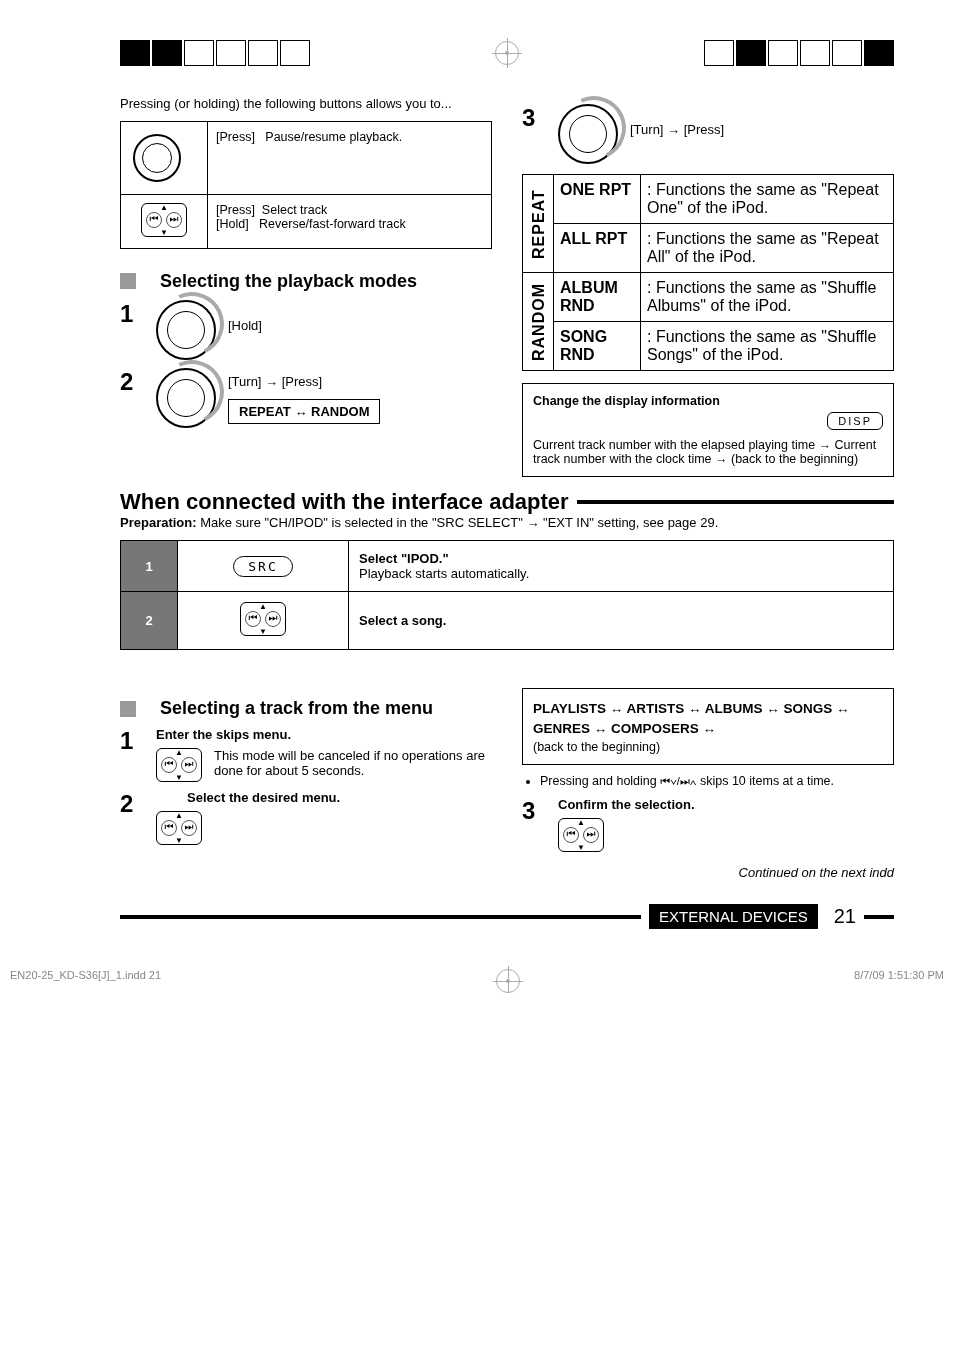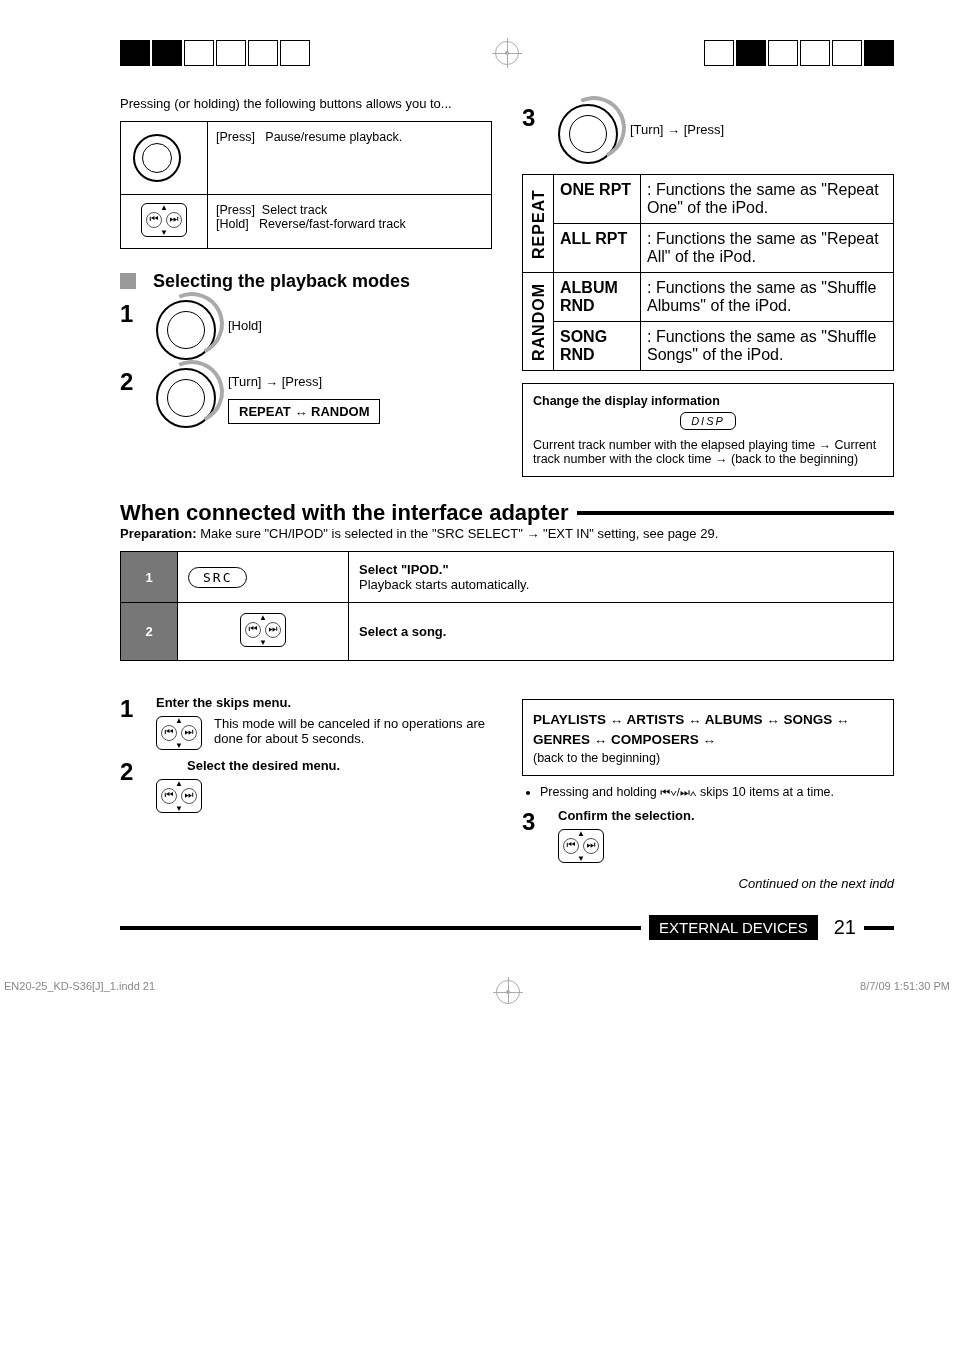--- a/index.html
+++ b/index.html
@@ -53,21 +53,21 @@
   }
   .knob-big::after{content:"";position:absolute;width:36px;height:36px;border:1px solid #000;border-radius:50%;left:9px;top:9px;}
   .knob-shadow{position:absolute;right:-8px;top:-8px;width:56px;height:56px;border-radius:50%;border-top:4px solid #aaa;border-right:4px solid #aaa;border-left:4px solid transparent;border-bottom:4px solid transparent;transform:rotate(20deg);}
   .dpad {
     width:44px;height:32px;border:1px solid #000;border-radius:6px;position:relative;display:inline-block;
   }
   .dpad::before{content:"▲";position:absolute;left:18px;top:-1px;font-size:8px;}
   .dpad::after{content:"▼";position:absolute;left:18px;bottom:-1px;font-size:8px;}
   .dpad .l,.dpad .r{position:absolute;top:8px;font-size:10px;width:14px;height:14px;border:1px solid #555;border-radius:50%;text-align:center;line-height:12px;}
   .dpad .l{left:4px;} .dpad .r{right:4px;}
-  .heading-row{display:flex;align-items:center;gap:17px;margin-top:22px;}
+  .heading-row{display:flex;align-items:center;gap:24px;margin-top:22px;}
   .sqmark{width:16px;height:16px;background:#999;}
   h3.sec{font-size:18px;font-weight:bold;margin:0;}
   .stepnum{font-size:24px;font-weight:bold;width:24px;}
   .steprow{display:flex;align-items:flex-start;gap:12px;margin-top:8px;}
   .stepcontent{flex:1;}
   .boxed{border:1px solid #000;padding:4px 10px;display:inline-block;font-weight:bold;}
   table.modes{border-collapse:collapse;width:100%;margin-top:10px;}
   table.modes td,table.modes th{border:1px solid #000;padding:6px;font-size:16px;vertical-align:top;}
   .vhead{writing-mode:vertical-rl;transform:rotate(180deg);font-weight:bold;text-align:center;font-size:13px;letter-spacing:1px;}
   ul.notes{padding-left:18px;margin:8px 0;font-size:12.5px;}
@@ -81,21 +81,21 @@
   table.conn{border-collapse:collapse;width:100%;}
   table.conn td{border:1px solid #000;padding:10px;vertical-align:middle;font-size:13px;}
   .bigstep{background:#777;color:#fff;font-size:22px;font-weight:bold;text-align:center;width:36px;}
   .srcbtn{border:1px solid #000;border-radius:12px;padding:2px 14px;display:inline-block;font-family:monospace;letter-spacing:2px;}
   .menu-seq{font-weight:bold;font-size:13.5px;line-height:1.5;}
   .footer-bar{display:flex;align-items:center;gap:8px;margin-top:24px;}
   .footer-bar .thin{flex:1;height:4px;background:#000;}
   .footer-bar .label{background:#000;color:#fff;padding:4px 10px;font-size:15px;}
   .footer-bar .pg{font-size:20px;margin-left:8px;}
   .continued{font-style:italic;text-align:right;margin-top:10px;}
-  .footline{display:flex;justify-content:space-between;font-size:11px;color:#888;margin-top:20px;padding:0 4px;}
+  .footline{display:flex;justify-content:space-between;font-size:11px;color:#888;margin-top:20px;padding:0 10px;}
   .bracket-icon{display:inline-block;vertical-align:middle;font-size:11px;}
 </style>
 </head>
 <body>
 
 <div class="page">
   <div class="topbar">
     <div class="squares">
       <div class="sq filled"></div>
         <div class="sq filled"></div>
@@ -200,56 +200,60 @@
         <tr>
           <td style="font-weight:bold;">SONG RND</td>
           <td>: Functions the same as "Shuffle Songs" of the iPod.</td>
         </tr>
       </tbody>
         </table>
 
 
       <div class="infobox">
         <div style="font-weight:bold;">Change the display information</div>
-        <div style="text-align:center;font-style:italic;"><span class="dispbtn">DISP</span></div>
+        <div style="text-align:right;"><span class="dispbtn">DISP</span></div>
         <div>Current track number with the elapsed playing time → Current track number with the clock time → (back to the beginning)</div>
       </div>
     </div>
   </div>
 
-  <div class="hr-mh" style="margin-top:23px;">
+  <div class="hr-mh" style="margin-top:12px;">
     <h2 class="mainsec" style="margin:0;">When connected with the interface adapter</h2>
     <div class="line"></div>
   </div>
   <div class="prep">
     <b>Preparation:</b>
     <span> Make sure "CH/IPOD" is selected in the "SRC SELECT" → "EXT IN" setting, see page 29.</span>
   </div>
   <table class="conn">
     <tbody>
         <tr>
       <td class="bigstep">1</td>
-      <td style="width:150px;text-align:left;"><span class="srcbtn">SRC</span></td>
+      <td style="width:150px;text-align:center;"><span class="srcbtn">SRC</span></td>
       <td>
         <div style="font-weight:bold;">Select "IPOD."</div>
         <div>Playback starts automatically.</div>
       </td>
     </tr>
     <tr>
       <td class="bigstep">2</td>
       <td style="text-align:center;"><div class="dpad"><span class="l">⏮</span><span class="r">⏭</span></div></td>
       <td>
         <div style="font-weight:bold;">Select a song.</div>
       </td>
     </tr>
   </tbody>
     </table>
 
   <div class="twocol" style="margin-top:26px;">
     <div class="col">
+      <div class="heading-row">
+        <div class="sqmark"></div>
+        <h3 class="sec">Selecting a track from the menu</h3>
+      </div>
       <div class="steprow">
         <div class="stepnum">1</div>
         <div class="stepcontent">
           <div style="font-weight:bold;">Enter the skips menu.</div>
           <div style="display:flex;gap:12px;margin-top:6px;">
             <div class="dpad" style="flex:0 0 auto;">
                 <span class="l">⏮</span>
                 <span class="r">⏭</span>
               </div>
             <div>This mode will be canceled if no operations are done for about 5 seconds.</div>

